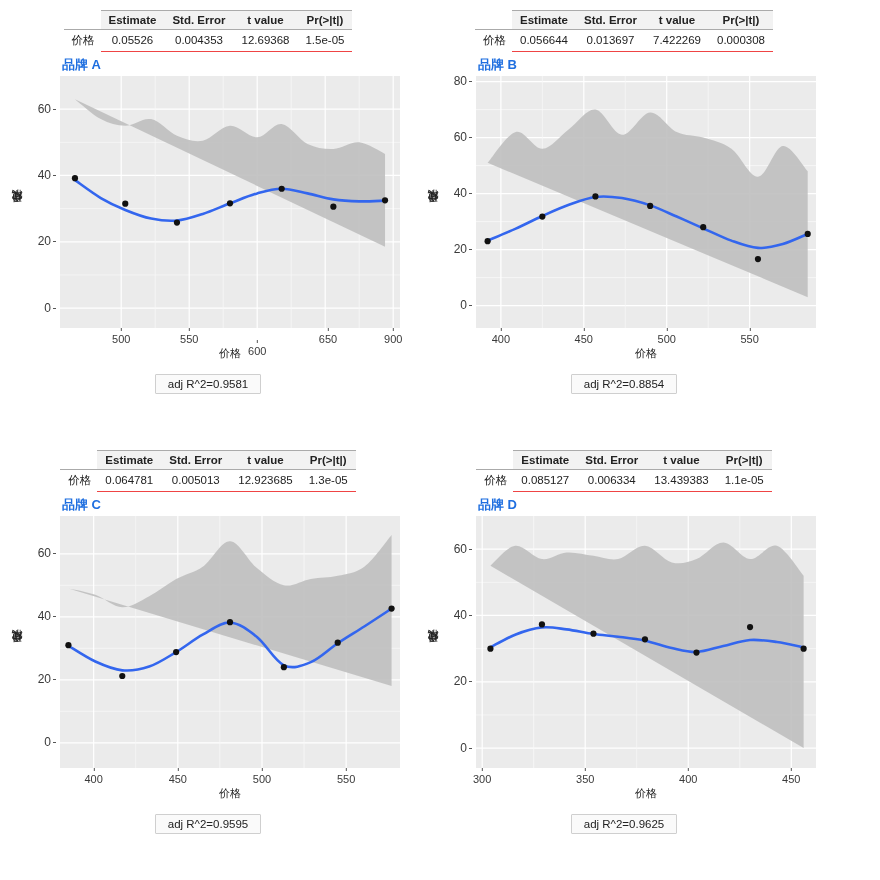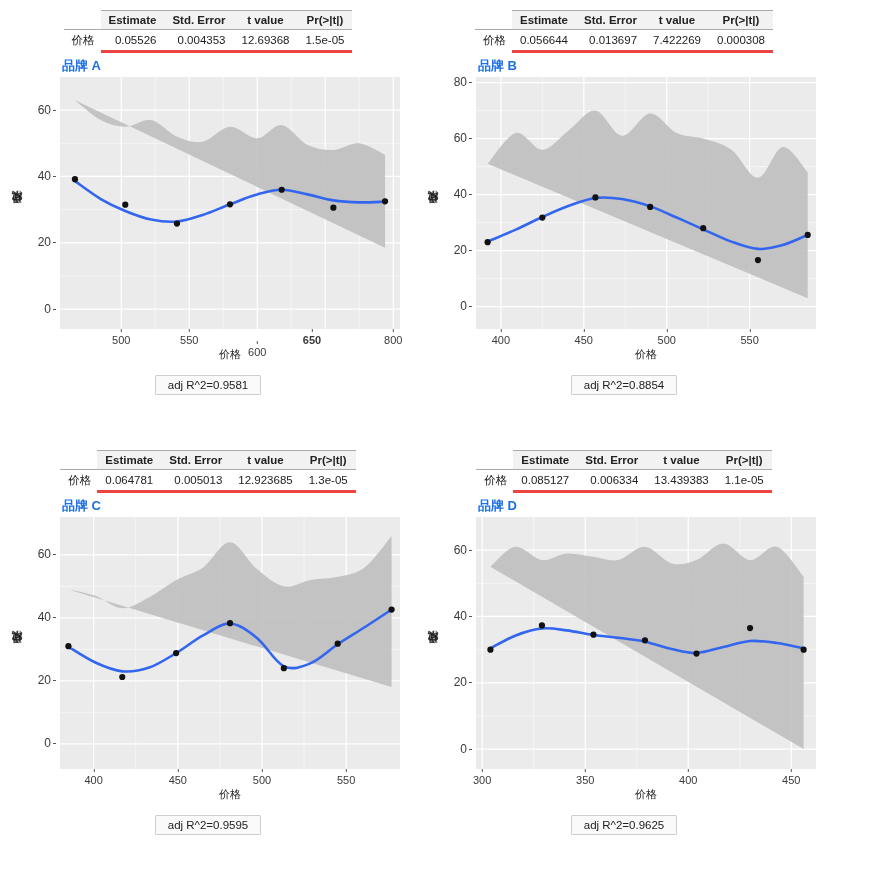--- a/index.html
+++ b/index.html
@@ -35,23 +35,23 @@
     font-weight:bold;
     padding:3px 8px;
     background:#f2f2f2;
     border-top:1px solid #aaa;
     border-bottom:1px solid #aaa;
     text-align:center;
     white-space:nowrap;
   }
   .stats-table td{
     padding:3px 8px;
-    text-align:right;
+    text-align:center;
     white-space:nowrap;
-    border-bottom:3px solid #ef4444;
+    border-bottom:1px solid #ef4444;
   }
   .stats-table .rowlab{
     font-weight:normal;
     text-align:right;
     padding-right:6px;
     border-bottom:none;
   }
   .stats-table th.corner{
     background:transparent;
     border-top:none;
@@ -203,22 +203,22 @@
             <circle cx="170" cy="127.32631578947367" r="3.1" fill="#111111"></circle>
             <circle cx="221.68" cy="112.73684210526315" r="3.1" fill="#111111"></circle>
             <circle cx="273.36" cy="130.6421052631579" r="3.1" fill="#111111"></circle>
             <circle cx="325.03999999999996" cy="124.3421052631579" r="3.1" fill="#111111"></circle>
           </svg>
         </div>
       <div class="xticks">
           <div class="xtick" style="left: 61.2px;">500</div>
           <div class="xtick" style="left: 129.2px;">550</div>
           <div class="xtick" style="left: 197.2px; margin-top: 12px;">600</div>
-          <div class="xtick" style="left: 252px; font-weight: bold;">650</div>
-          <div class="xtick" style="left: 333.2px;">800</div>
+          <div class="xtick" style="left: 268px;">650</div>
+          <div class="xtick" style="left: 333.2px;">900</div>
         </div>
       <div class="xlab">价格</div>
     </div>
     <div class="footnote">adj R^2=0.9581</div>
   </div>
 
   <div class="panel">
     <table class="stats-table">
       <thead>
         <tr>

